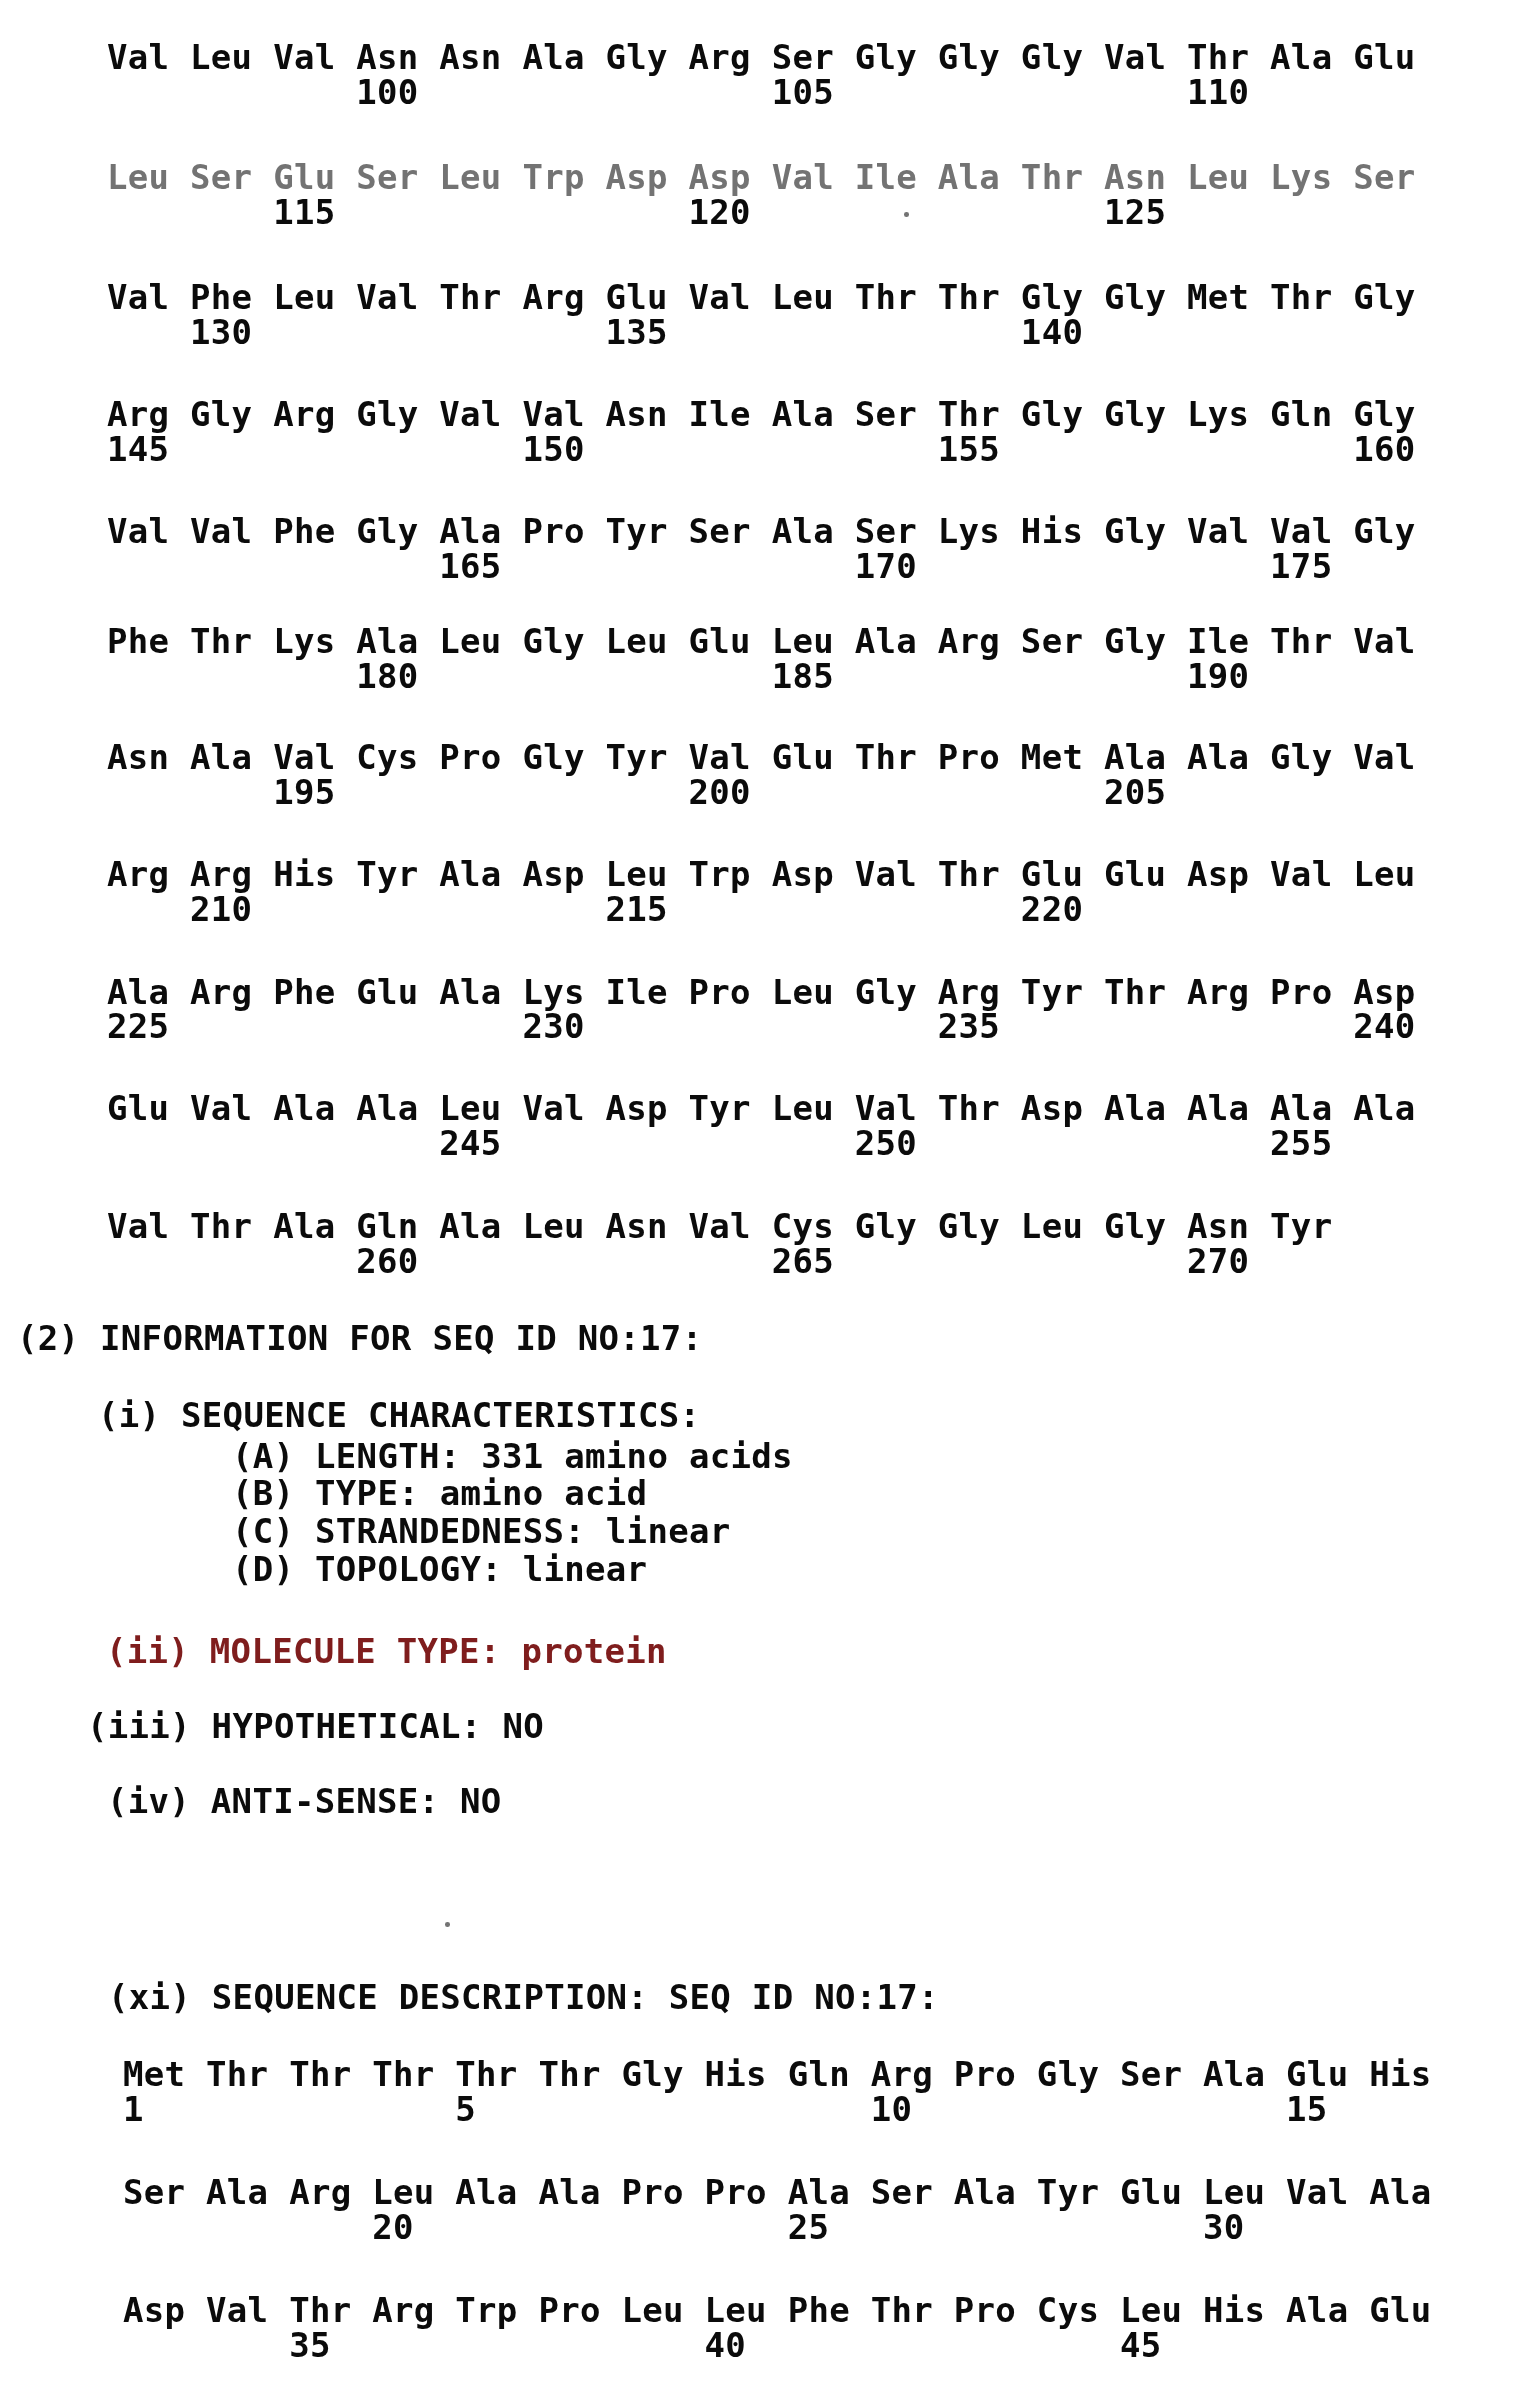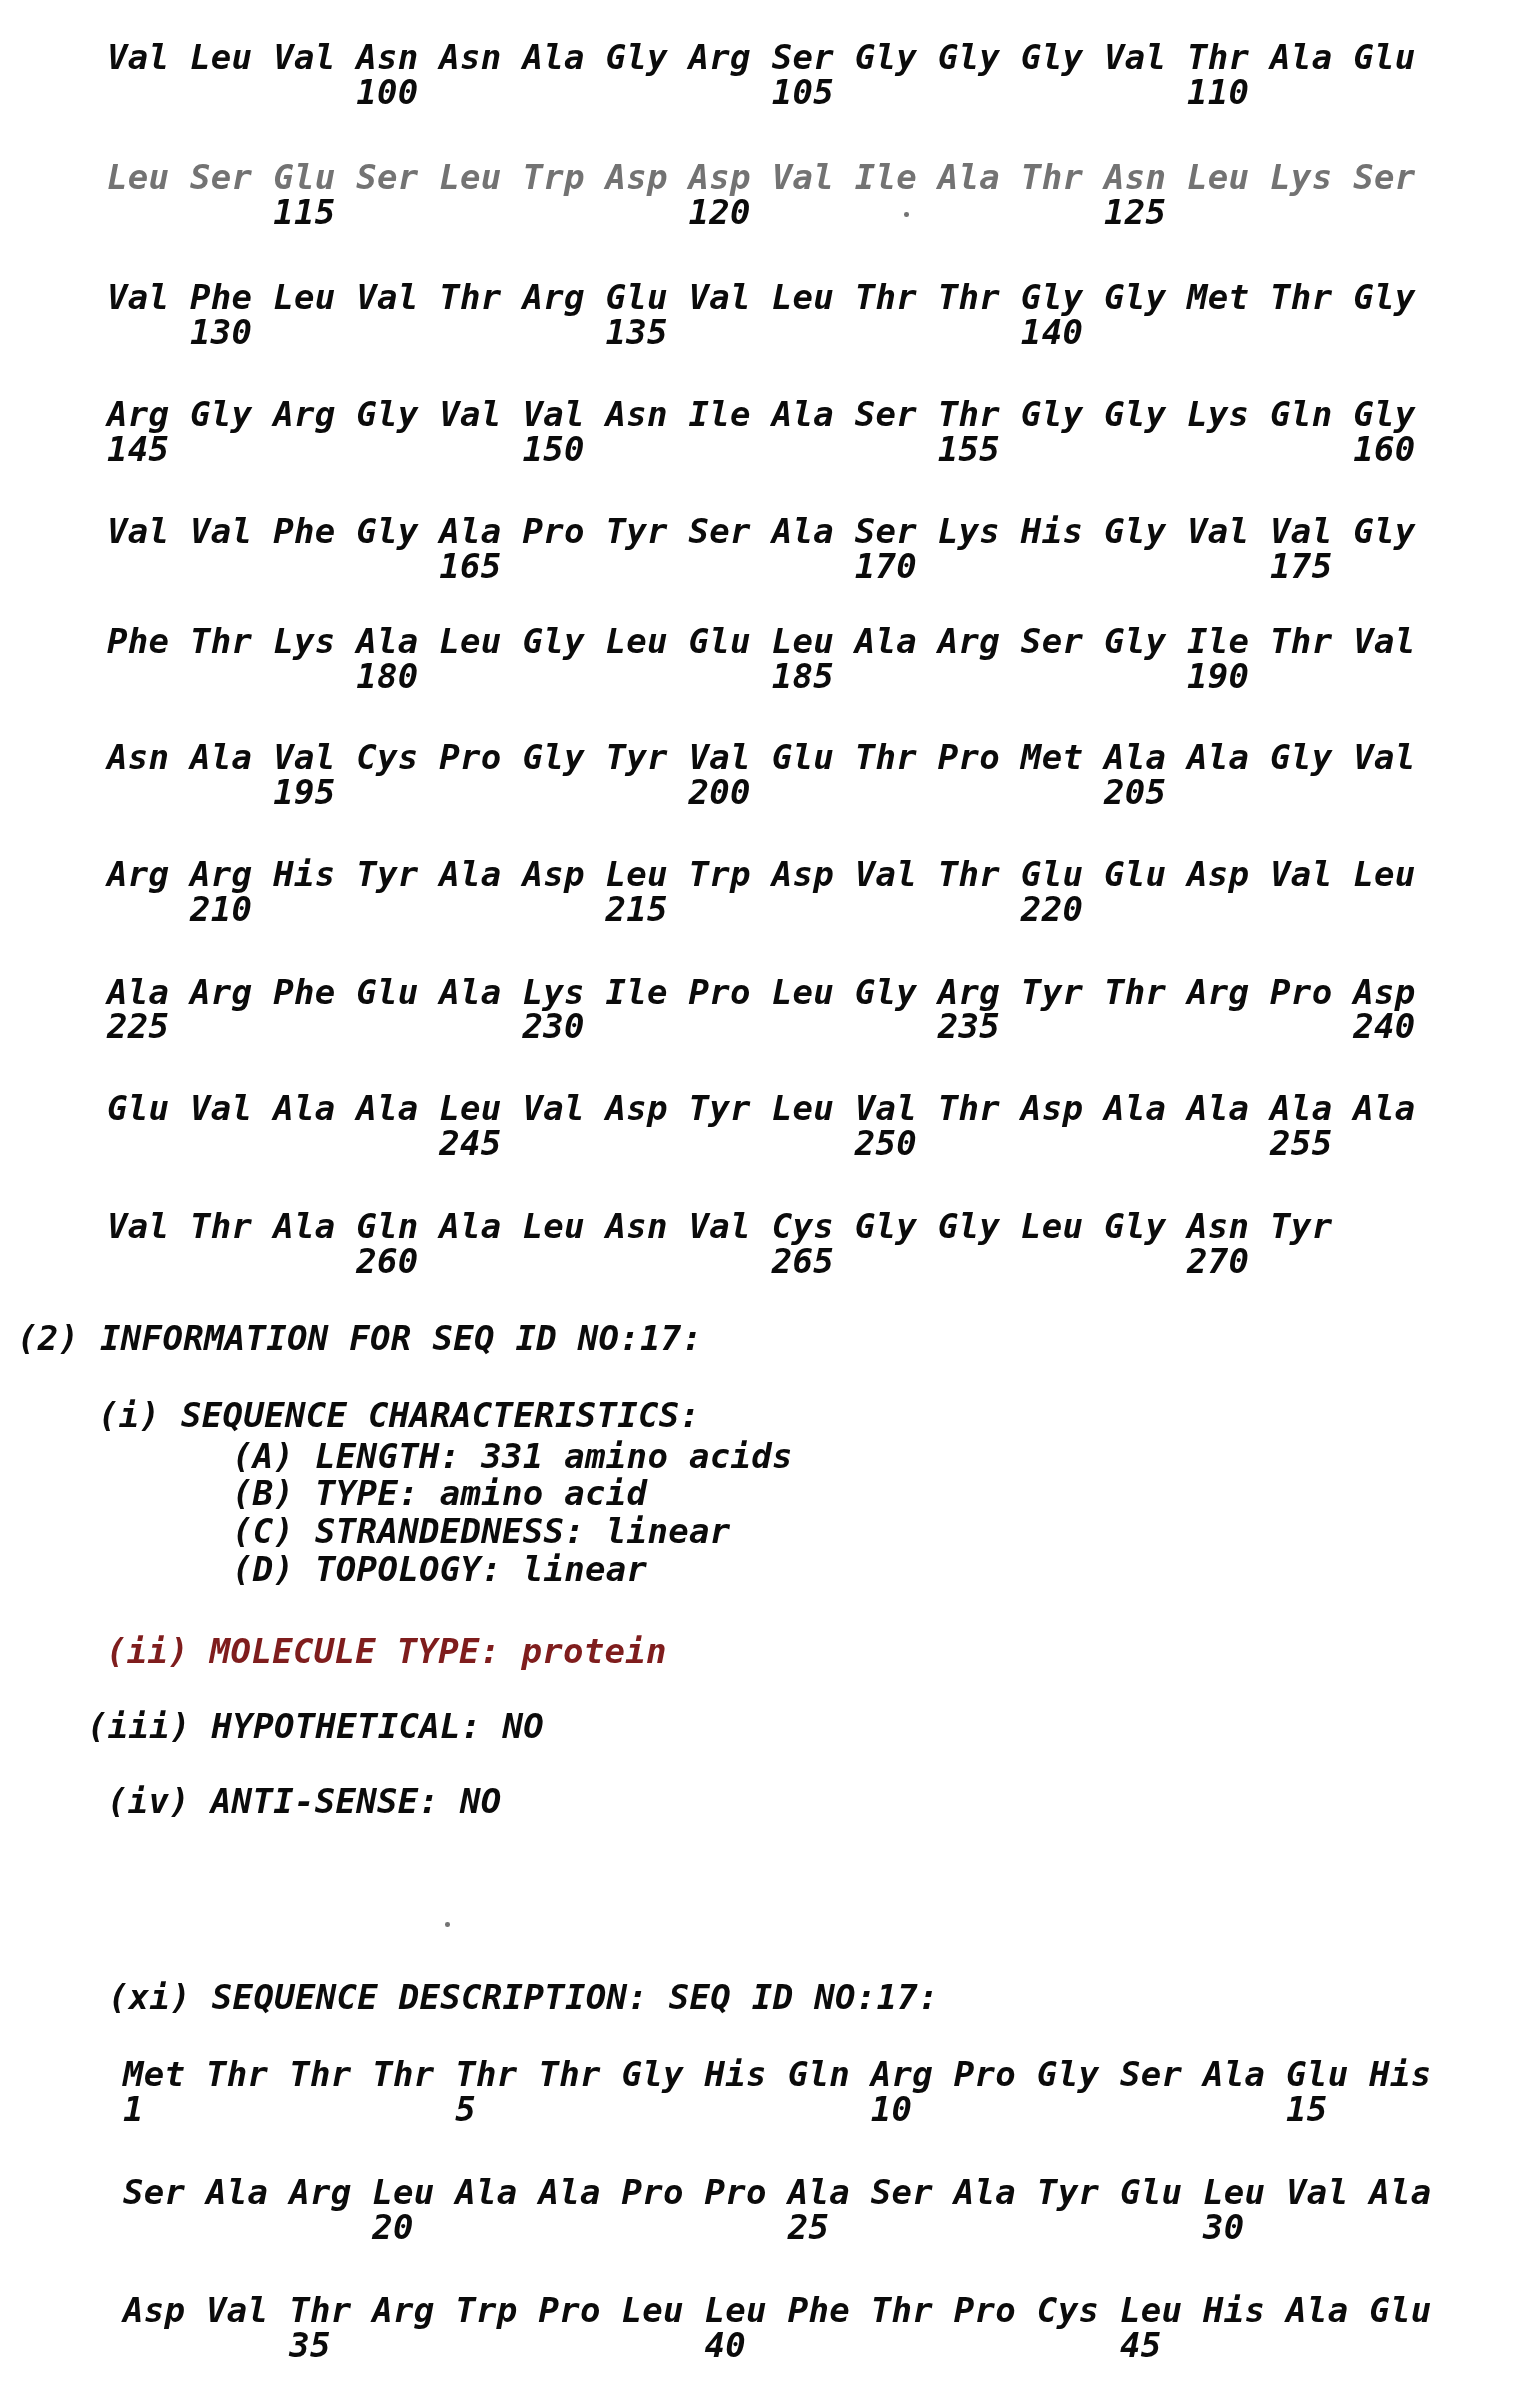--- a/index.html
+++ b/index.html
@@ -13,21 +13,20 @@
     position: relative;
     overflow: hidden;
     font-family: "DejaVu Sans Mono", "Liberation Mono", monospace;
   }
   .page {
     position: absolute;
     left: 0; top: 0;
     width: 1227px;
     height: 2403px;
     background: #ffffff;
-    font-style: italic;
   }
   pre.docline {
     position: absolute;
     margin: 0;
     font-family: "DejaVu Sans Mono", "Liberation Mono", monospace;
     font-weight: 700;
     font-size: 34px;
     line-height: 35px;
     letter-spacing: 0.3px;
     color: #0b0b0b;

